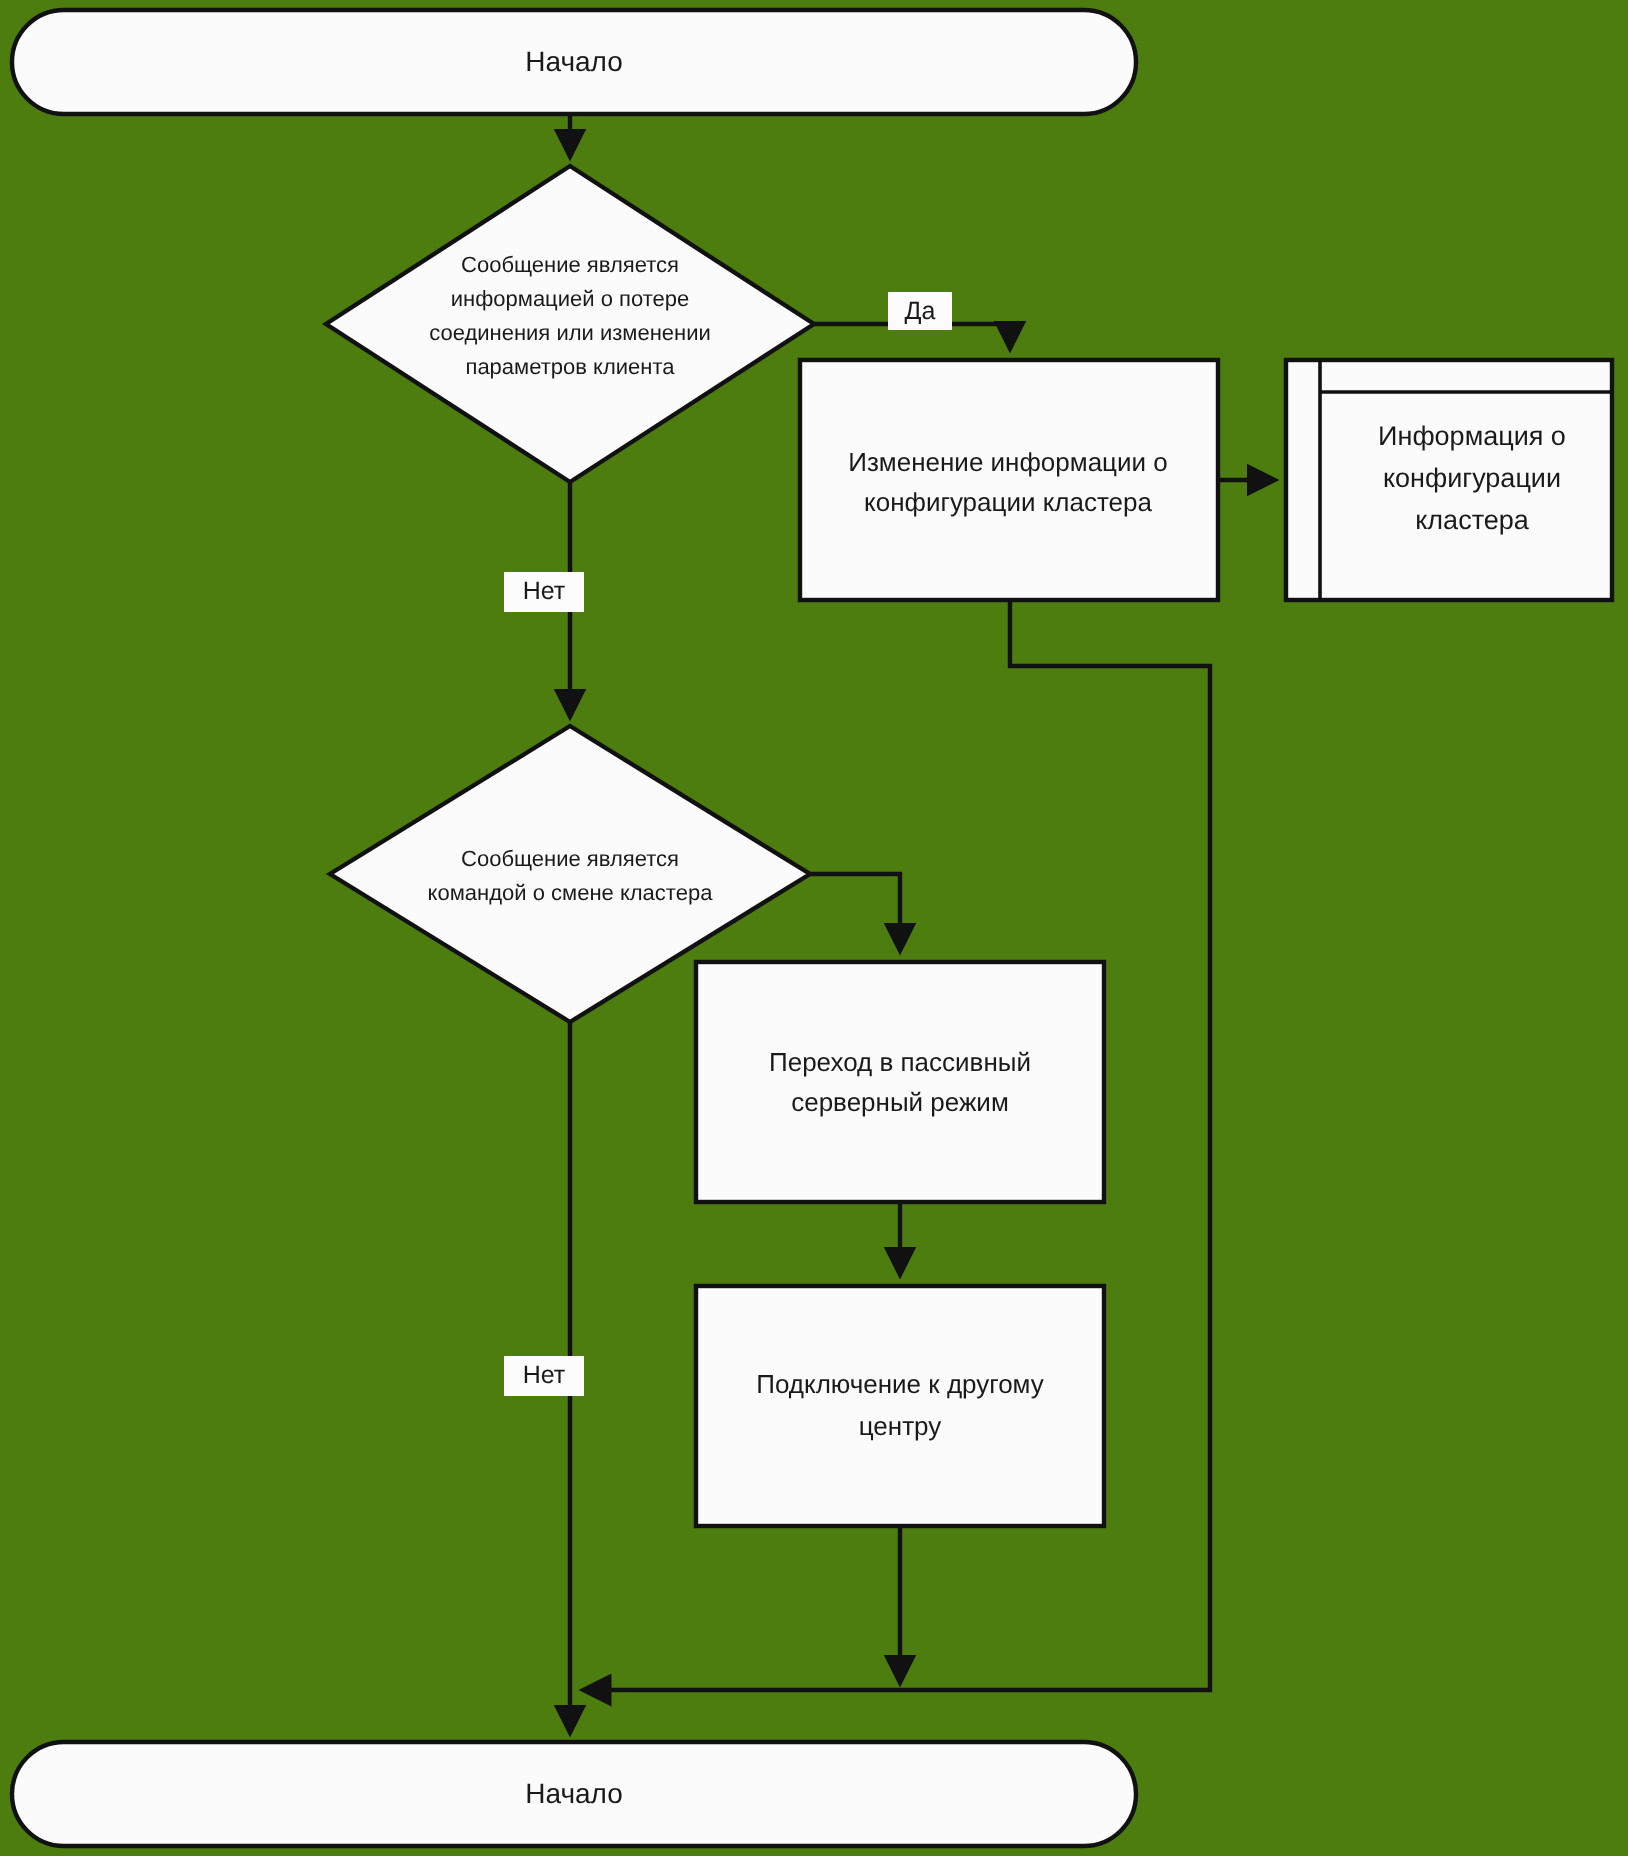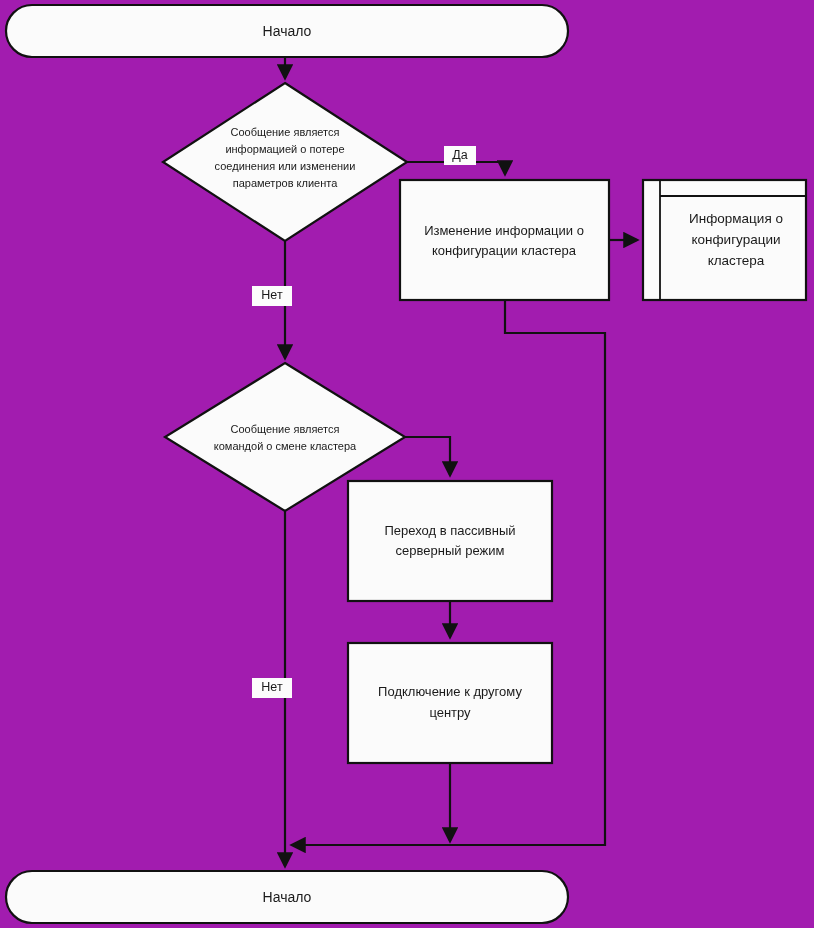--- a/index.html
+++ b/index.html
@@ -8,21 +8,21 @@
     padding: 0;
     background: #ffffff;
   }
   body {
     font-family: "Liberation Sans", "DejaVu Sans", sans-serif;
   }
   #canvas-wrap {
     position: relative;
     width: 814px;
     height: 928px;
-    background: #a21caf;
+    background: #4d7c0f;
     overflow: hidden;
   }
   #flow-svg {
     display: block;
     width: 814px;
     height: 928px;
   }
   .shape-stroke {
     stroke: #111111;
     stroke-width: 2.2;

